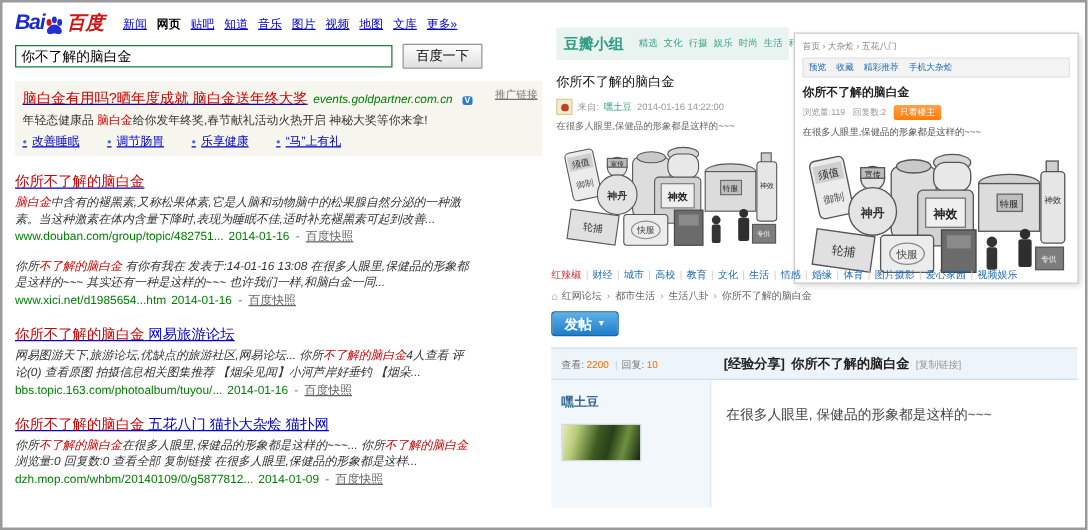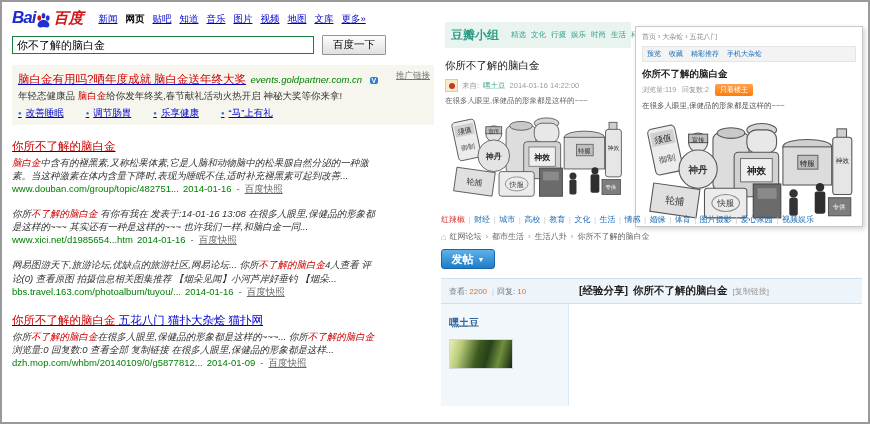--- a/index.html
+++ b/index.html
@@ -216,22 +216,23 @@
     <div class="r-desc"><span class="em">脑白金</span><span>中含有的褪黑素,又称松果体素,它是人脑和动物脑中的松果腺自然分泌的一种激素。当这种激素在体内含量下降时,表现为睡眠不佳,适时补充褪黑素可起到改善...</span></div>
     <div class="r-url"><span>www.douban.com/group/topic/482751...</span><span class="r-date">2014-01-16</span><span class="dash">-</span><a class="cache">百度快照</a></div>
   </div>
 
   <div class="result">
     <div class="r-desc"><span>你所</span><span class="em">不了解的脑白金</span><span> 有你有我在 发表于:14-01-16 13:08 在很多人眼里,保健品的形象都是这样的~~~ 其实还有一种是这样的~~~ 也许我们一样,和脑白金一同...</span></div>
     <div class="r-url"><span>www.xici.net/d1985654...htm</span><span class="r-date">2014-01-16</span><span class="dash">-</span><a class="cache">百度快照</a></div>
   </div>
 
   <div class="result">
+    <a class="r-title"><span class="em">你所不了解的脑白金</span><span> 网易旅游论坛</span></a>
     <div class="r-desc"><span>网易图游天下,旅游论坛,优缺点的旅游社区,网易论坛... 你所</span><span class="em">不了解的脑白金</span><span>4人查看 评论(0) 查看原图 拍摄信息相关图集推荐 【烟朵见闻】小河芦岸好垂钓 【烟朵...</span></div>
-    <div class="r-url"><span>bbs.travel.163.com/photoalbum/tuyou/...</span><span class="r-date">2014-01-16</span><span class="dash">-</span><a class="cache">百度快照</a></div>
+    <div class="r-url"><span>bbs.topic.163.com/photoalbum/tuyou/...</span><span class="r-date">2014-01-16</span><span class="dash">-</span><a class="cache">百度快照</a></div>
   </div>
 
   <div class="result">
     <a class="r-title"><span class="em">你所不了解的脑白金</span><span> 五花八门 猫扑大杂烩 猫扑网</span></a>
     <div class="r-desc"><span>你所</span><span class="em">不了解的脑白金</span><span>在很多人眼里,保健品的形象都是这样的~~~... 你所</span><span class="em">不了解的脑白金</span><span> 浏览量:0 回复数:0 查看全部 复制链接 在很多人眼里,保健品的形象都是这样...</span></div>
     <div class="r-url"><span>dzh.mop.com/whbm/20140109/0/g5877812...</span><span class="r-date">2014-01-09</span><span class="dash">-</span><a class="cache">百度快照</a></div>
   </div>
 
   <div class="result">
     
@@ -325,16 +326,17 @@
         <span class="th-title">你所不了解的脑白金</span>
         <a class="th-copy">[复制链接]</a>
       </div>
     </div>
     <div class="thread-body">
       <div class="tb-left">
         <a class="uname">嘿土豆</a>
         <div class="avatar"></div>
       </div>
       <div class="tb-right">
+        <div class="post-text">在很多人眼里, 保健品的形象都是这样的~~~</div>
       </div>
     </div>
   </div>
 </div>
 
 </body></html>

